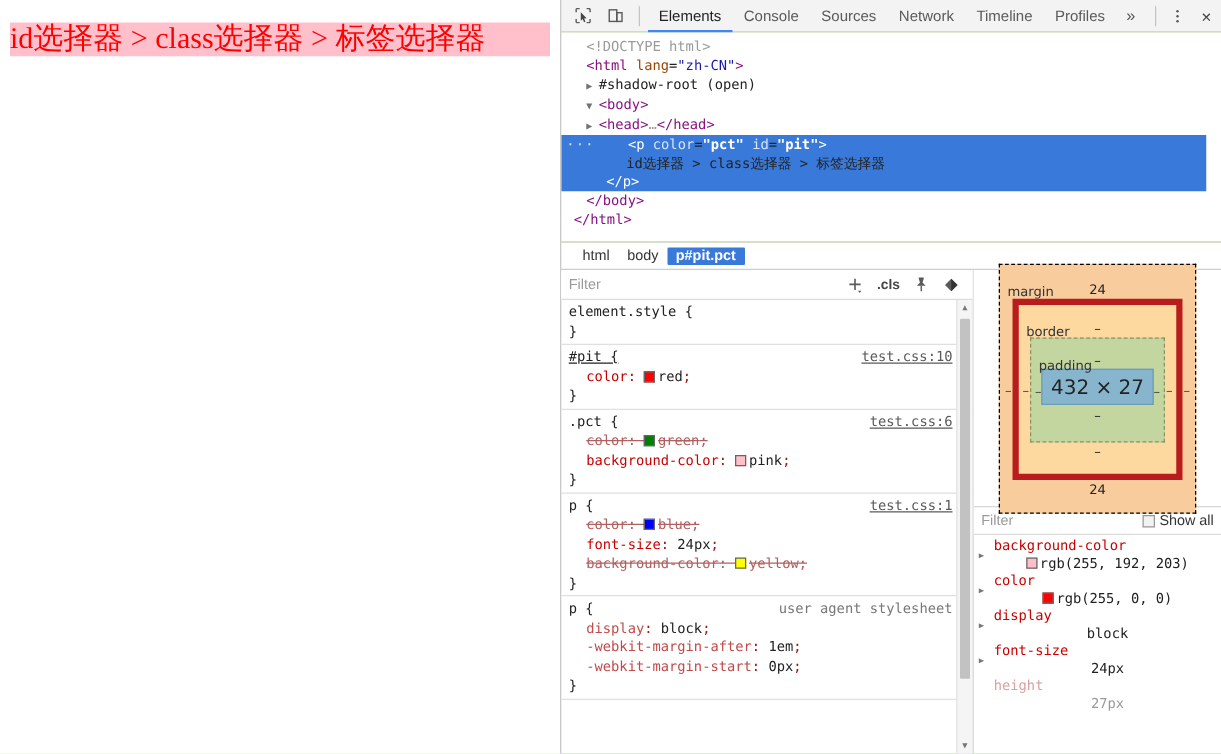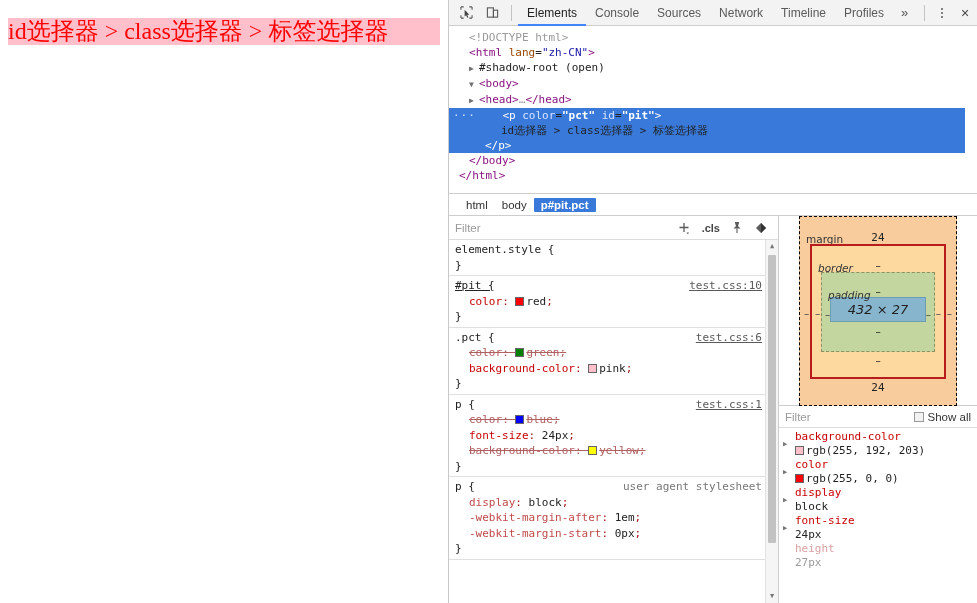--- a/index.html
+++ b/index.html
@@ -168,30 +168,30 @@
     height:190px; min-height:190px; display:flex; align-items:center;
     justify-content:center; border-bottom:1px solid #cdcdcd; background:#fff;
   }
   .bm-margin {
     width:158px; background:#f9cc9d; border:1px dashed #000;
     padding:14px 10px 12px; position:relative; text-align:center;
     font-family:"DejaVu Sans", sans-serif; font-size:10.5px; color:#222;
   }
   .bm-label { position:absolute; left:6px; top:16px; font-size:10.5px; color:#333;}
   .bm-border {
-    background:#fdd9a0; border:2px solid #b91c1c; padding:13px 9px 11px;
-    position:relative; margin-top:1px;font-style:italic;
+    background:#fdd9a0; border:5px solid #b91c1c; padding:13px 9px 11px;
+    position:relative; margin-top:1px;
   }
   .bm-padding {
     background:#c4d6a0; border:1px dashed #8f8f60; padding:12px 8px 14px;
     position:relative; margin-top:1px;
   }
   .bm-content {
     background:#86b5cd; border:1px solid #6d9cb5; padding:4px 0;
-    font-size:13px; color:#222;
+    font-size:16px; color:#222;
   }
   .bm-num { font-size:10.5px; color:#222; }
   .bm-side { position:absolute; font-size:10.5px; color:#444; }
 
   .cp-filter {
     height:22px; min-height:22px; display:flex; align-items:center;
     border-bottom:1px solid #dcdcdc; padding:0 6px; background:#fff;
     font-size:11.5px;
   }
   .cp-filter .lbl { color:#9a9a9a; flex:1;}
@@ -200,21 +200,21 @@
 
   .computed-list {
     flex:1 1 auto; overflow:hidden;
     font-family:"DejaVu Sans Mono", monospace; font-size:11px; line-height:14px;
     padding-top:2px;
   }
   .cprop { padding-left:16px; position:relative; }
   .cprop .arrow { position:absolute; left:4px; top:7px; color:#777; font-size:7px;}
   .cprop .pname { color:#c80000; }
   .cprop .pname.dim { color:#d9a0a0; }
-  .cprop .pval { color:#222; padding-left:0; }
+  .cprop .pval { color:#222; padding-left:0;text-align:center; }
   .cprop .pval.dim { color:#9a9a9a; }
 </style>
 </head>
 <body>
 
 <div class="root">
 
   <div class="page-viewport">
     <div class="page-para">id选择器 &gt; class选择器 &gt; 标签选择器</div>
   </div>

